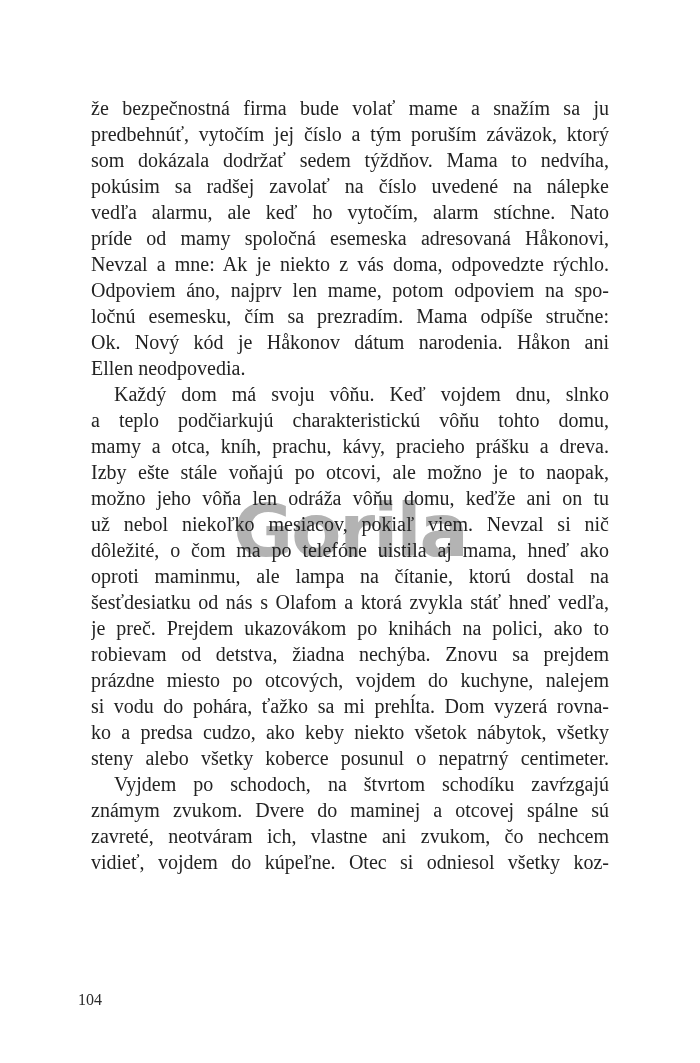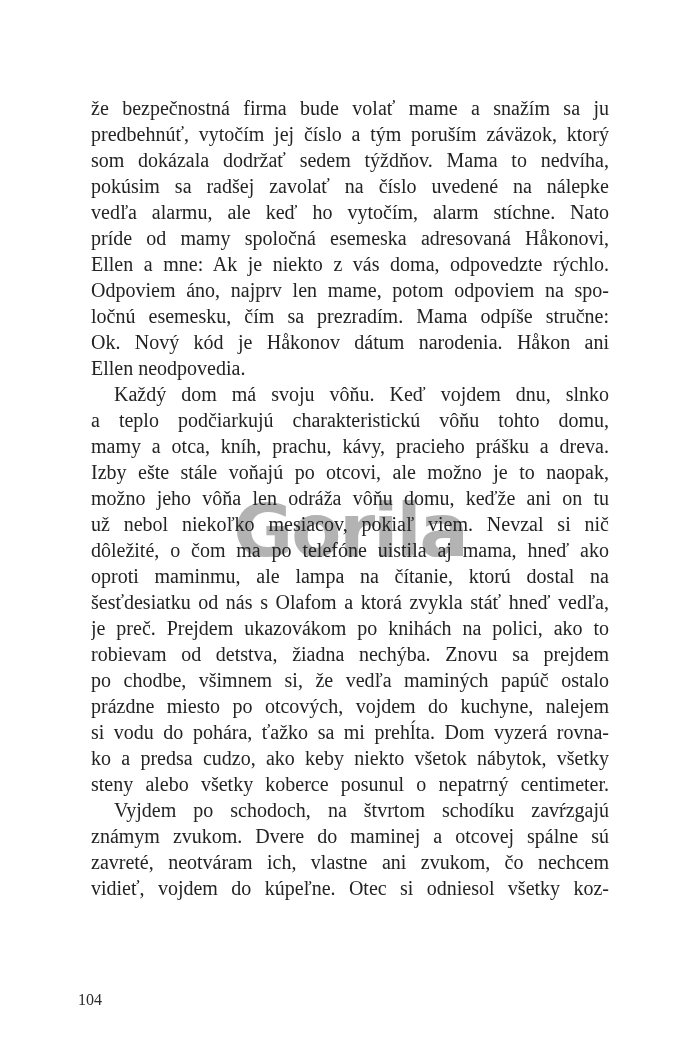--- a/index.html
+++ b/index.html
@@ -60,37 +60,36 @@
 
 <div class="page" style="background: rgb(255, 255, 255);">
   <div class="watermark" style="color: rgb(179, 179, 179);">Gorila</div>
   <div class="text-block" id="text-block" style="color: rgb(35, 35, 35);">
       <div class="line">že bezpečnostná firma bude volať mame a snažím sa ju</div>
       <div class="line">predbehnúť, vytočím jej číslo a tým poruším záväzok, ktorý</div>
       <div class="line">som dokázala dodržať sedem týždňov. Mama to nedvíha,</div>
       <div class="line">pokúsim sa radšej zavolať na číslo uvedené na nálepke</div>
       <div class="line">vedľa alarmu, ale keď ho vytočím, alarm stíchne. Nato</div>
       <div class="line">príde od mamy spoločná esemeska adresovaná Håkonovi,</div>
-      <div class="line">Ellen a mne: Ak je niekto z vás doma, odpovedzte rýchlo.</div>
+      <div class="line">Nevzal a mne: Ak je niekto z vás doma, odpovedzte rýchlo.</div>
       <div class="line">Odpoviem áno, najprv len mame, potom odpoviem na spo-</div>
       <div class="line">ločnú esemesku, čím sa prezradím. Mama odpíše stručne:</div>
       <div class="line">Ok. Nový kód je Håkonov dátum narodenia. Håkon ani</div>
       <div class="line left-last">Ellen neodpovedia.</div>
       <div class="line indent">Každý dom má svoju vôňu. Keď vojdem dnu, slnko</div>
       <div class="line">a teplo podčiarkujú charakteristickú vôňu tohto domu,</div>
       <div class="line">mamy a otca, kníh, prachu, kávy, pracieho prášku a dreva.</div>
       <div class="line">Izby ešte stále voňajú po otcovi, ale možno je to naopak,</div>
       <div class="line">možno jeho vôňa len odráža vôňu domu, keďže ani on tu</div>
       <div class="line">už nebol niekoľko mesiacov, pokiaľ viem. Nevzal si nič</div>
       <div class="line">dôležité, o čom ma po telefóne uistila aj mama, hneď ako</div>
       <div class="line">oproti maminmu, ale lampa na čítanie, ktorú dostal na</div>
       <div class="line">šesťdesiatku od nás s Olafom a ktorá zvykla stáť hneď vedľa,</div>
       <div class="line">je preč. Prejdem ukazovákom po knihách na polici, ako to</div>
       <div class="line">robievam od detstva, žiadna nechýba. Znovu sa prejdem</div>
-      <div class="line">po chodbe, všimnem si, že vedľa maminých papúč ostalo</div>
       <div class="line">prázdne miesto po otcových, vojdem do kuchyne, nalejem</div>
       <div class="line">si vodu do pohára, ťažko sa mi prehĺta. Dom vyzerá rovna-</div>
       <div class="line">ko a predsa cudzo, ako keby niekto všetok nábytok, všetky</div>
       <div class="line">steny alebo všetky koberce posunul o nepatrný centimeter.</div>
       <div class="line indent">Vyjdem po schodoch, na štvrtom schodíku zavŕzgajú</div>
       <div class="line">známym zvukom. Dvere do maminej a otcovej spálne sú</div>
       <div class="line">zavreté, neotváram ich, vlastne ani zvukom, čo nechcem</div>
       <div class="line">vidieť, vojdem do kúpeľne. Otec si odniesol všetky koz-</div>
     </div>
   <div class="folio">104</div>

